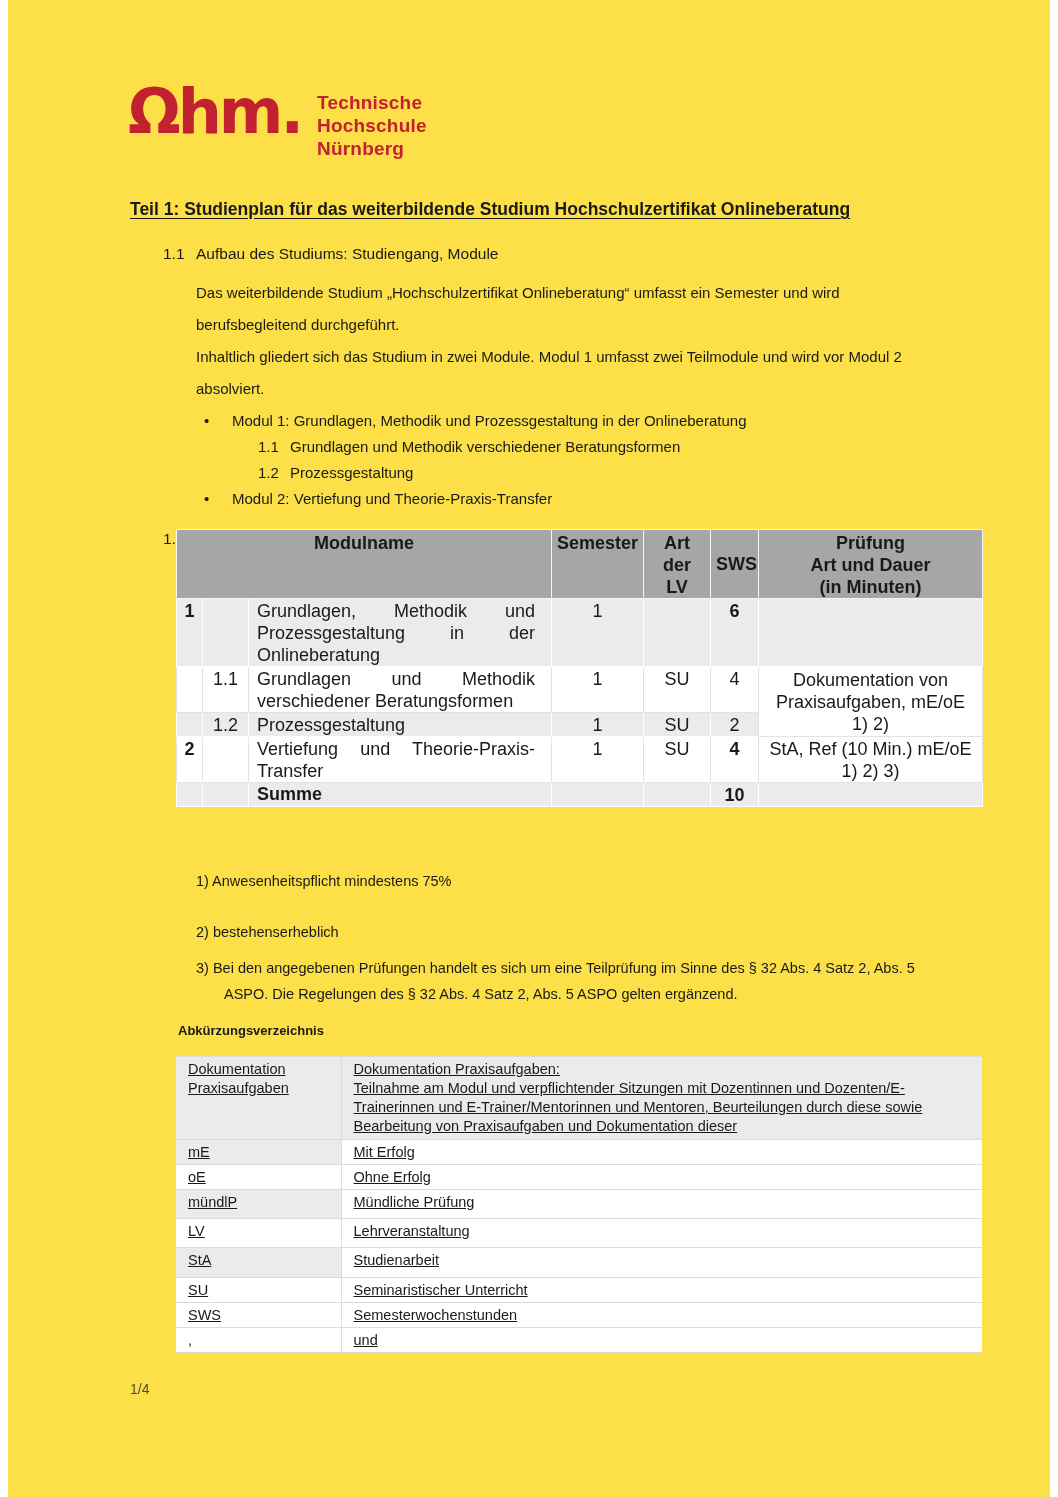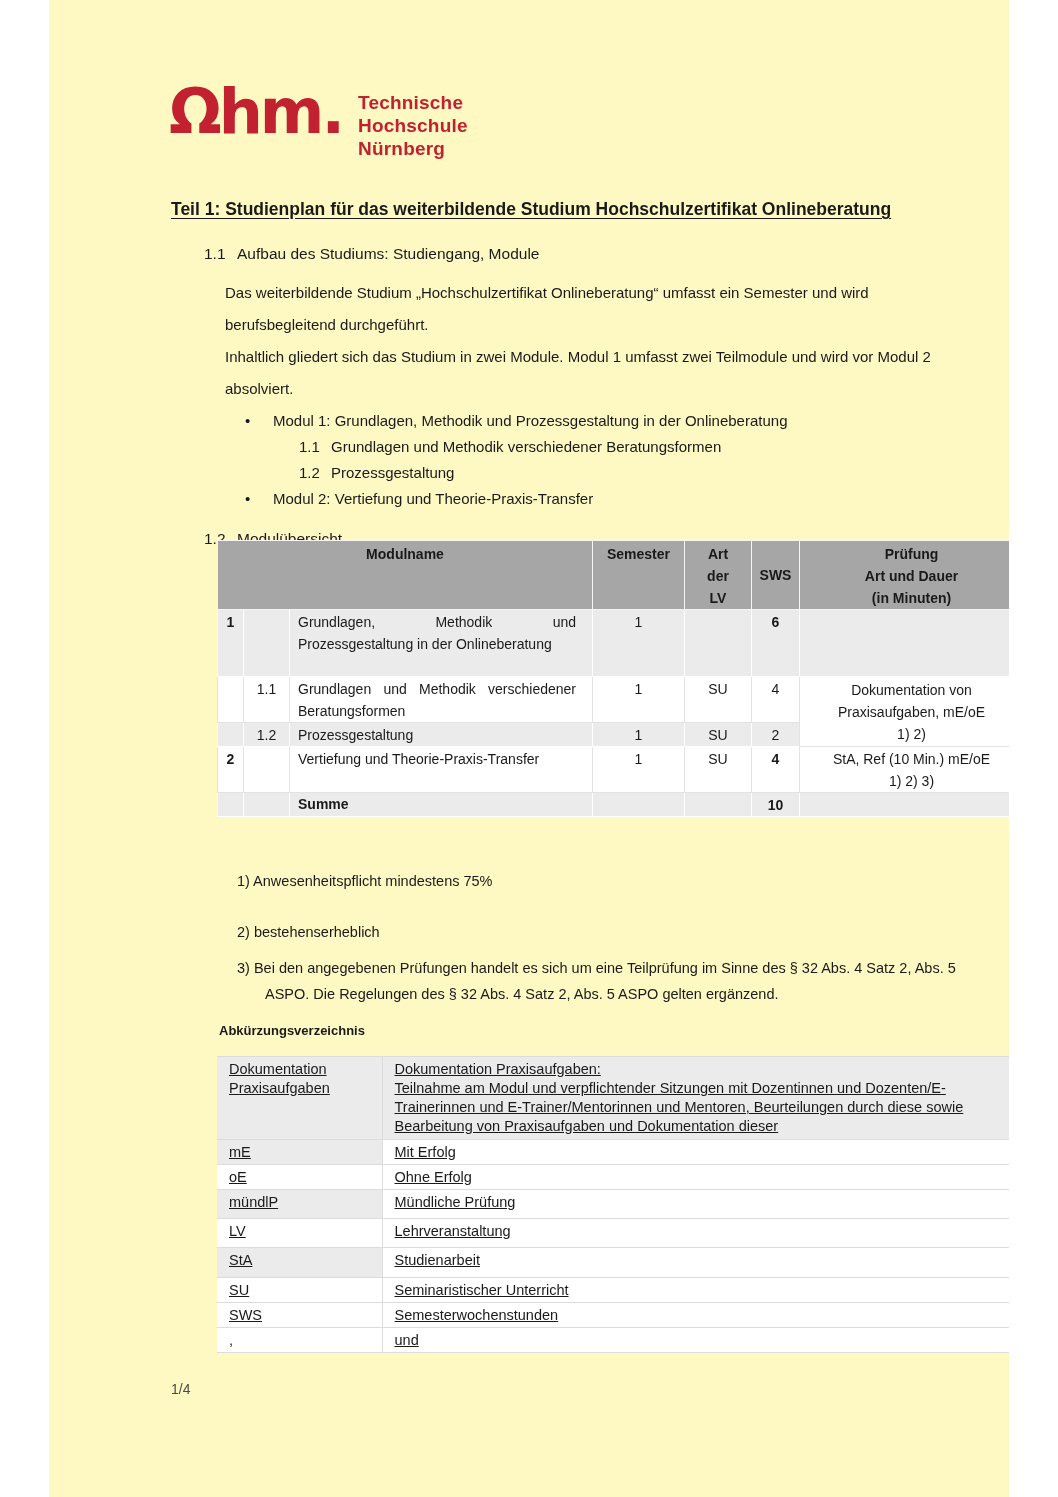--- a/index.html
+++ b/index.html
@@ -7,23 +7,23 @@
     --header-gray:#a6a6a6;
     --row-shade:#ebebeb;
     --border-light:#dcdcdc;
     --footer-gray:#7f7f7f;
     --ink:#1a1a1a;
   }
   *{box-sizing:border-box;}
   html,body{margin:0;padding:0;background:#ffffff;}
   .page{
     position:relative;
-    width:960px;height:1497px;
+    width:1042px;height:1497px;
     margin:0 auto;
-    background:#fef9c3;
+    background:#fde047;
     font-family:"Liberation Sans",sans-serif;
     color:var(--ink);
     overflow:hidden;
   }
   
   .logo-row{position:absolute;top:83px;left:120px;display:flex;align-items:flex-start;}
   .logo-word{
     font-weight:bold;color:var(--brand-red);
     font-size:62px;line-height:58px;letter-spacing:-3px;
     font-family:"DejaVu Sans","Liberation Sans",sans-serif;
@@ -33,32 +33,32 @@
   
   .doc-title{
     position:absolute;top:199px;left:122px;
     font-size:17.5px;font-weight:bold;
     text-decoration:underline;text-underline-offset:3px;
   }
   .sec-head{position:absolute;left:155px;font-size:15.5px;display:flex;}
   .sec-head .sec-num{width:33px;flex:0 0 33px;}
   .h11{top:245px;}
   .h12{top:530px;}
-  .para{position:absolute;left:176px;width:752px;font-size:15px;line-height:32px;}
+  .para{position:absolute;left:188px;width:752px;font-size:15px;line-height:32px;}
   .p1{top:277px;}
   .p2{top:341px;}
   
   .bullets{position:absolute;top:408px;left:188px;width:720px;font-size:15px;line-height:26px;}
   .b-item{display:flex;}
   .b-item.main .b-marker{flex:0 0 36px;padding-left:8px;font-size:15px;}
   .b-item.sub{padding-left:62px;}
   .b-item.sub .b-marker{flex:0 0 32px;}
   
   table{border-collapse:collapse;table-layout:fixed;}
-  .t1{position:absolute;top:540px;left:168px;width:806px;font-size:14px;line-height:22px;}
+  .t1{position:absolute;top:529px;left:168px;width:806px;font-size:18px;line-height:22px;}
   .t1 th,.t1 td{padding:0 5px;vertical-align:top;overflow:hidden;}
   .t1 tr.head th{
     background:var(--header-gray);
     border:1px solid #f5f5f5;
     font-weight:bold;text-align:center;padding-top:2px;
   }
   .t1 tr.head th.mid{vertical-align:middle;padding-top:0;}
   .t1 tr.shade td{background:var(--row-shade);border:1px solid #ffffff;}
   .t1 tr.plain td{background:#ffffff;border:1px solid #e3e3e3;}
   .t1 td.just{text-align:justify;padding-left:8px;padding-right:16px;padding-top:1px;}

